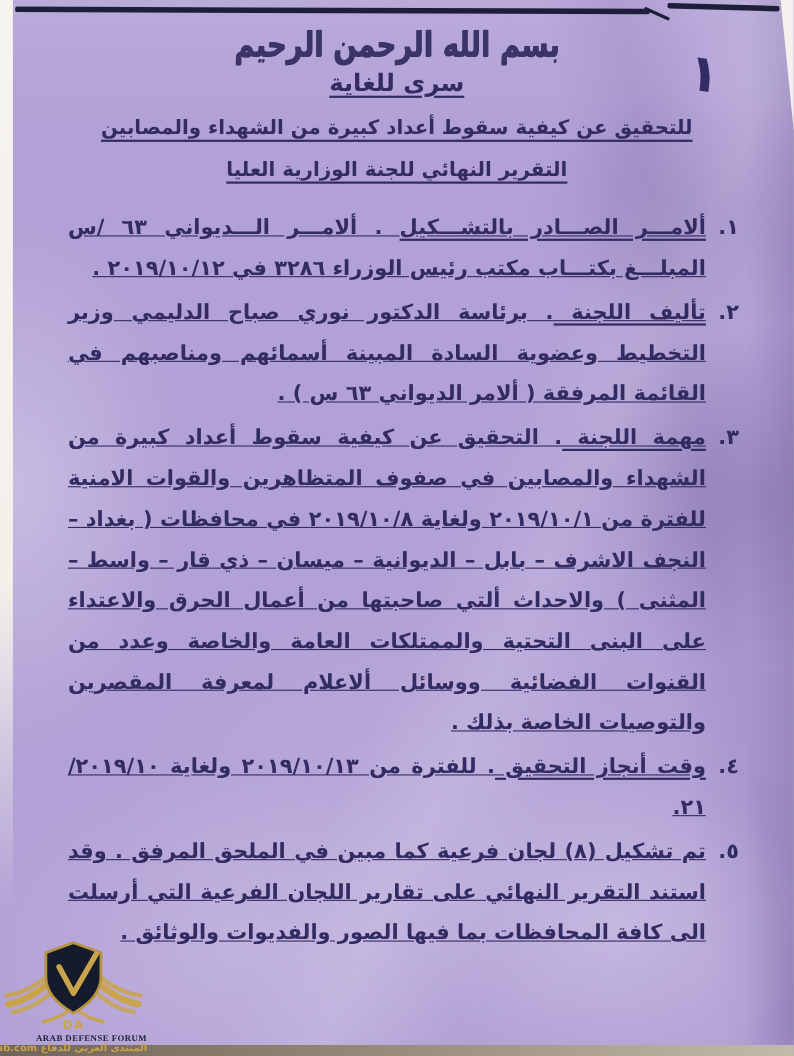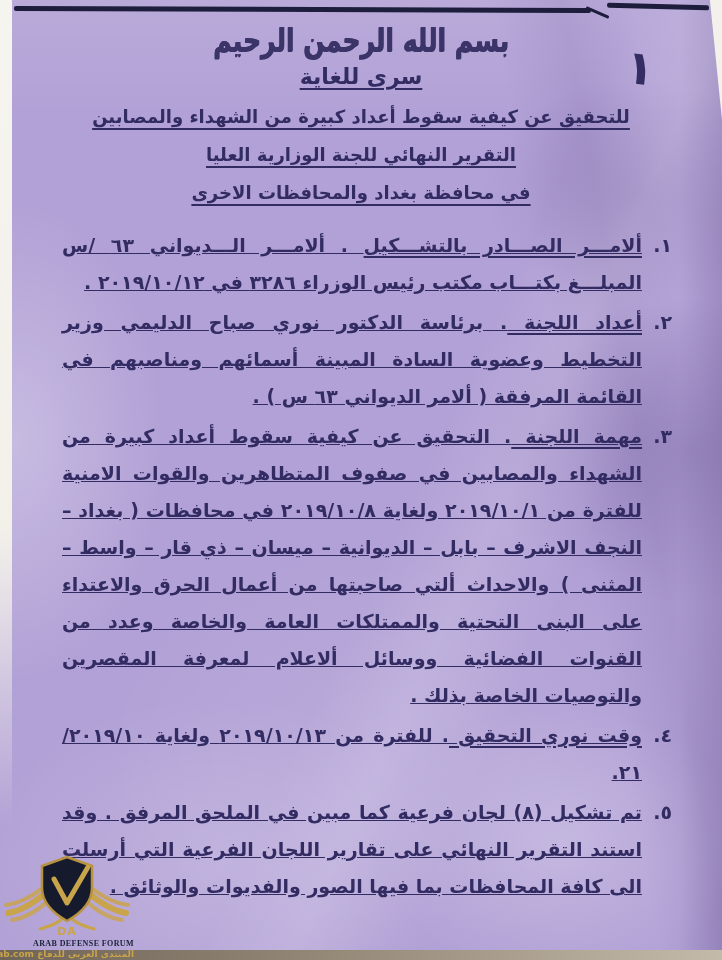--- a/index.html
+++ b/index.html
@@ -113,37 +113,36 @@
   <div class="topline l1"></div>
   <div class="topline l2"></div>
   <div class="topline tick"></div>
   <div class="hand-mark">١</div>
 
   <div class="doc">
     <div class="basmala">بسم الله الرحمن الرحيم</div>
     <div class="secret">سرى للغاية</div>
     <div class="title">للتحقيق عن كيفية سقوط أعداد كبيرة من الشهداء والمصابين</div>
     <div class="title">التقرير النهائي للجنة الوزارية العليا</div>
-    <div class="title">في محافظة بغداد والمحافظات الاخرى</div>
     <ol class="items" id="items">
         <li>
           <span class="item-num">١.</span>
           <div class="item-text"><span class="u">ألامـــر الصـــادر بالتشـــكيل</span><span> . ألامـــر الـــديواني ٦٣ /س المبلـــغ بكتـــاب مكتب رئيس الوزراء ٣٢٨٦ في ٢٠١٩/١٠/١٢ .</span></div>
         </li>
         <li>
           <span class="item-num">٢.</span>
-          <div class="item-text"><span class="u">أعداد اللجنة </span><span>. برئاسة الدكتور نوري صباح الدليمي وزير التخطيط وعضوية السادة المبينة أسمائهم ومناصبهم في القائمة المرفقة ( ألامر الديواني ٦٣ س ) .</span></div>
+          <div class="item-text"><span class="u">تأليف اللجنة </span><span>. برئاسة الدكتور نوري صباح الدليمي وزير التخطيط وعضوية السادة المبينة أسمائهم ومناصبهم في القائمة المرفقة ( ألامر الديواني ٦٣ س ) .</span></div>
         </li>
         <li>
           <span class="item-num">٣.</span>
           <div class="item-text"><span class="u">مهمة اللجنة </span><span>. التحقيق عن كيفية سقوط أعداد كبيرة من الشهداء والمصابين في صفوف المتظاهرين والقوات الامنية للفترة من ٢٠١٩/١٠/١ ولغاية ٢٠١٩/١٠/٨ في محافظات ( بغداد – النجف الاشرف – بابل – الديوانية – ميسان – ذي قار – واسط – المثنى ) والاحداث ألتي صاحبتها من أعمال الحرق والاعتداء على البنى التحتية والممتلكات العامة والخاصة وعدد من القنوات الفضائية ووسائل ألاعلام لمعرفة المقصرين والتوصيات الخاصة بذلك .</span></div>
         </li>
         <li>
           <span class="item-num">٤.</span>
-          <div class="item-text"><span class="u">وقت نوري التحقيق </span><span>. للفترة من ٢٠١٩/١٠/١٣ ولغاية ‪٢٠١٩/١٠/ ٢١‬.</span></div>
+          <div class="item-text"><span class="u">وقت أنجاز التحقيق </span><span>. للفترة من ٢٠١٩/١٠/١٣ ولغاية ‪٢٠١٩/١٠/ ٢١‬.</span></div>
         </li>
         <li>
           <span class="item-num">٥.</span>
           <div class="item-text"><span>تم تشكيل (٨) لجان فرعية كما مبين في الملحق المرفق . وقد استند التقرير النهائي على تقارير اللجان الفرعية التي أرسلت الى كافة المحافظات بما فيها الصور والفديوات والوثائق .</span></div>
         </li>
       </ol>
   </div>
 
   <div class="edge-left"></div>
   <div class="edge-corner-tr"></div>

